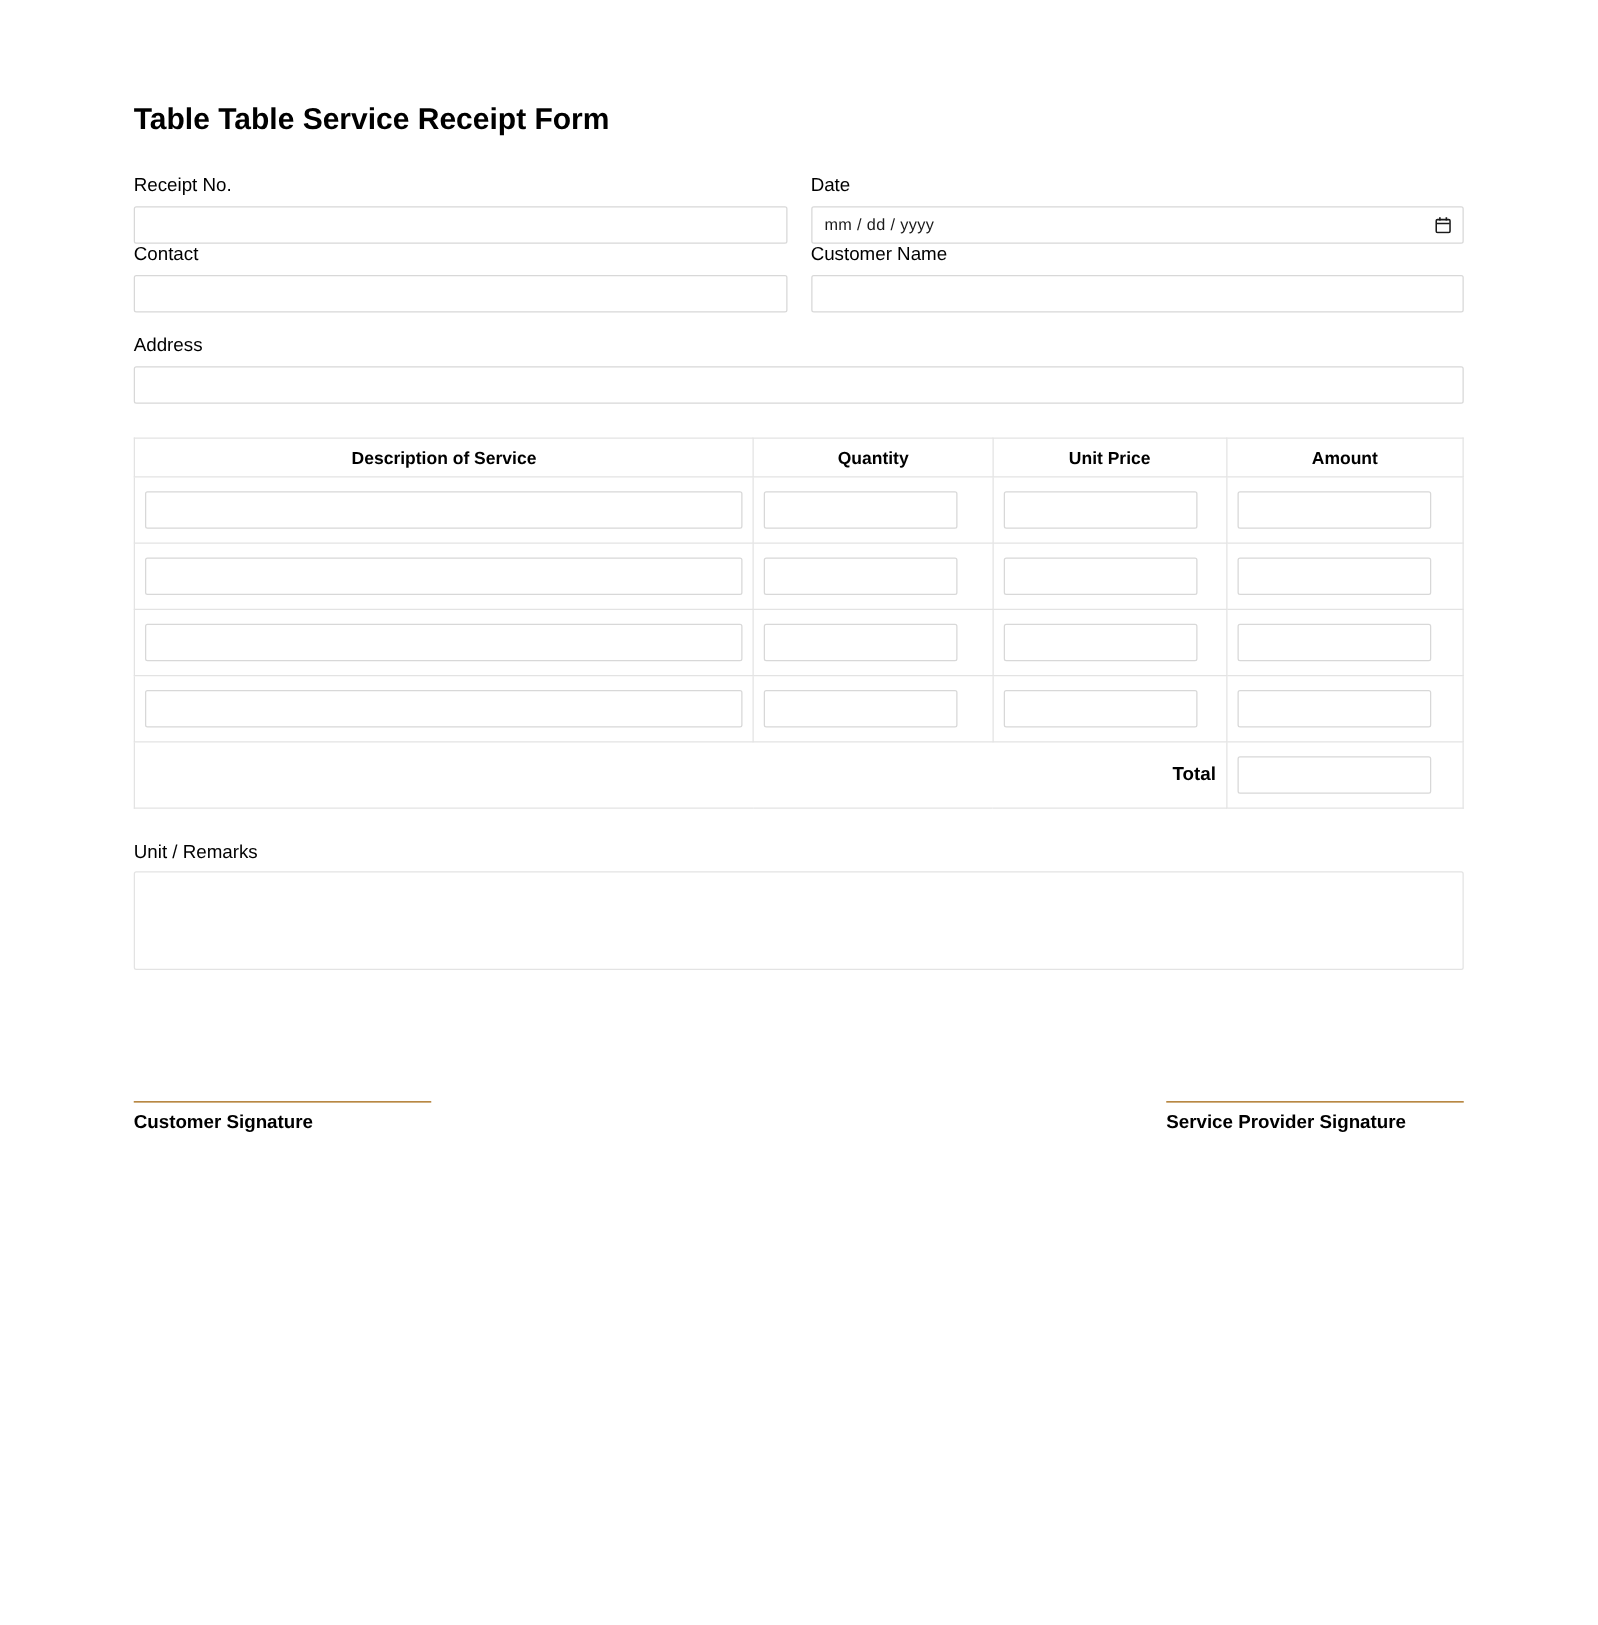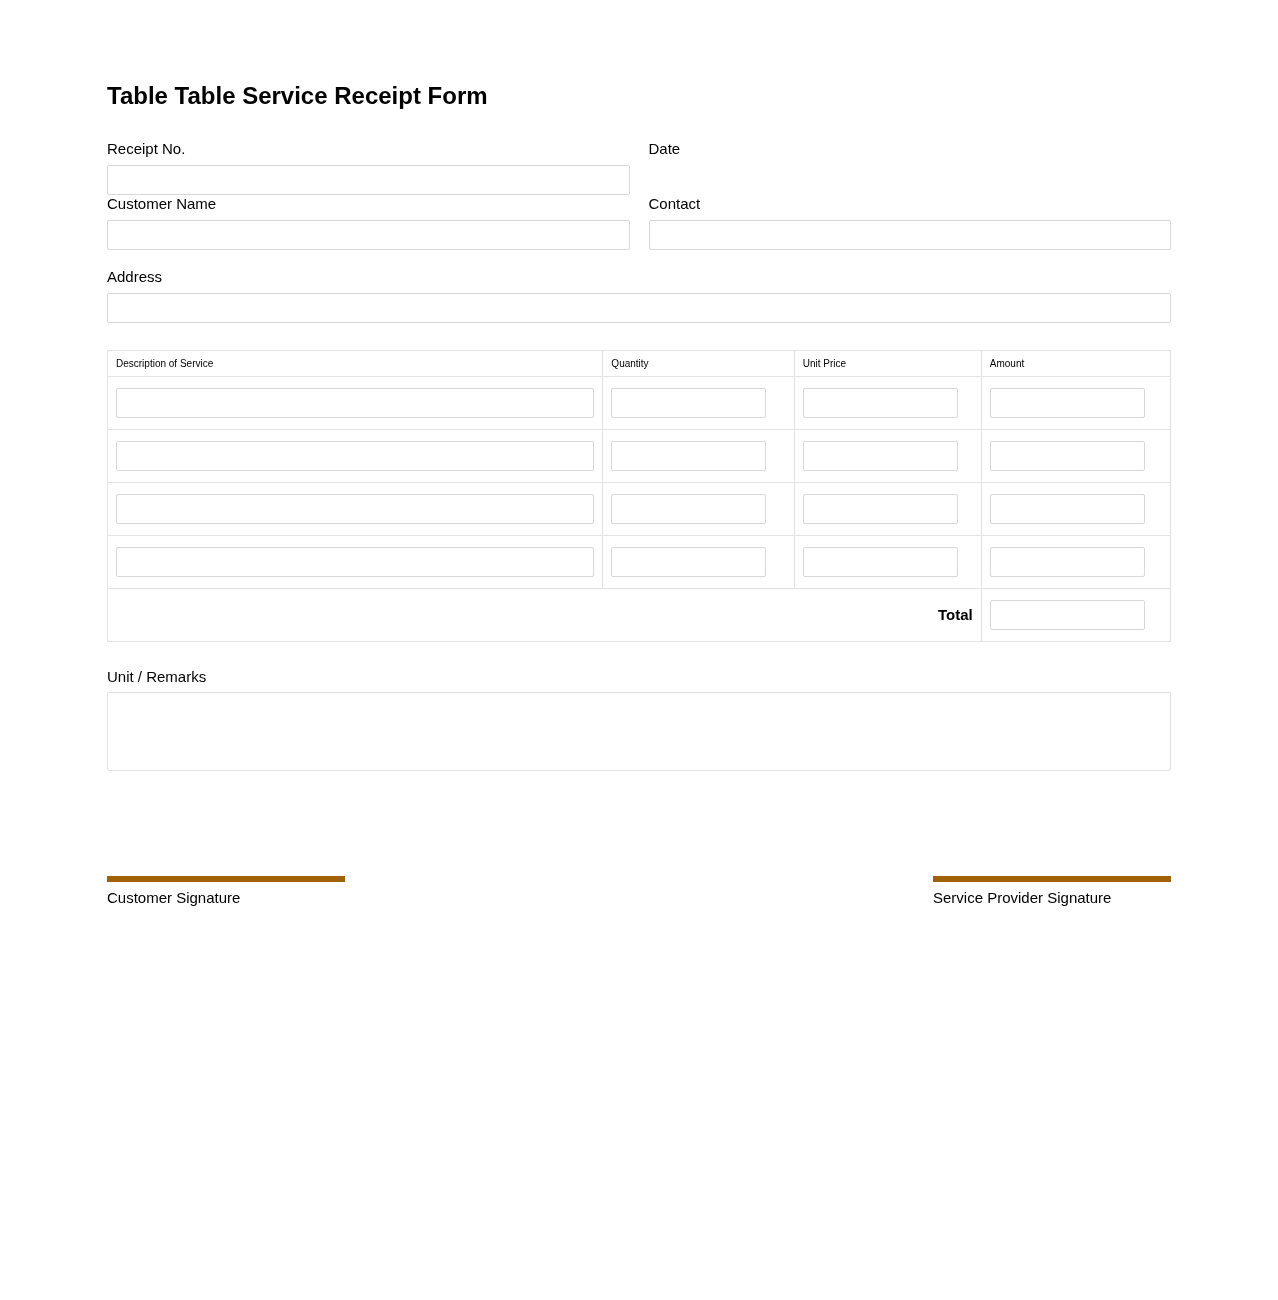--- a/index.html
+++ b/index.html
@@ -67,23 +67,23 @@
     width: 100%;
     border-collapse: collapse;
     margin-top: 27px;
     table-layout: fixed;
   }
   table.service th,
   table.service td {
     border: 1px solid #e3e3e3;
   }
   table.service th {
-    text-align: left;
-    font-size: 10px;
-    font-weight: normal;
+    text-align: center;
+    font-size: 14px;
+    font-weight: bold;
     padding: 7px 8px;
   }
   table.service td { padding: 11px 8px; }
   .c-desc  { width: 46.6%; }
   .c-qty   { width: 18.0%; }
   .c-unit  { width: 17.6%; }
   .c-amt   { width: 17.8%; }
   td .num { width: 155px; }
   td.total-label {
     text-align: right;
@@ -109,46 +109,58 @@
     font-size: 14px;
     outline: none;
   }
   .signatures {
     display: flex;
     justify-content: space-between;
     margin-top: 105px;
   }
   .sig {
     width: 238px;
-    border-top: 6px solid #a16207;
+    border-top: 1px solid #a16207;
     padding-top: 7px;
     font-size: 15px;
+    font-weight: bold;
   }
 </style>
 </head>
 <body>
 
 <div class="page">
 
   <h1 class="title">Table Table Service Receipt Form</h1>
 
   <div class="top-grid">
     <div class="field">
       <label>Receipt No.</label>
       <input type="text" class="txt" value="" style="">
     </div>
     <div class="field">
       <label>Date</label>
+      <div class="date-box">
+        <span class="date-ph">mm / dd / yyyy</span>
+        <span class="cal">
+          <svg width="13" height="14" viewBox="0 0 16 17" fill="none">
+            <rect x="1.2" y="3.2" width="13.6" height="12.6" rx="1.2" stroke="#1a1a1a" stroke-width="1.5"></rect>
+            <line x1="1.5" y1="7" x2="14.5" y2="7" stroke="#1a1a1a" stroke-width="1.5"></line>
+            <line x1="4.8" y1="0.8" x2="4.8" y2="4" stroke="#1a1a1a" stroke-width="1.6"></line>
+            <line x1="11.2" y1="0.8" x2="11.2" y2="4" stroke="#1a1a1a" stroke-width="1.6"></line>
+          </svg>
+        </span>
+      </div>
+    </div>
+    <div class="field">
+      <label>Contact</label>
+      <input type="text" class="txt" value="" style="">
     </div>
     <div class="field">
       <label>Customer Name</label>
-      <input type="text" class="txt" value="" style="">
-    </div>
-    <div class="field">
-      <label>Contact</label>
       <input type="text" class="txt" value="" style="">
     </div>
   </div>
 
   <div class="field addr-block">
     <label>Address</label>
     <input type="text" class="txt" value="" style="">
   </div>
 
   <table class="service">

